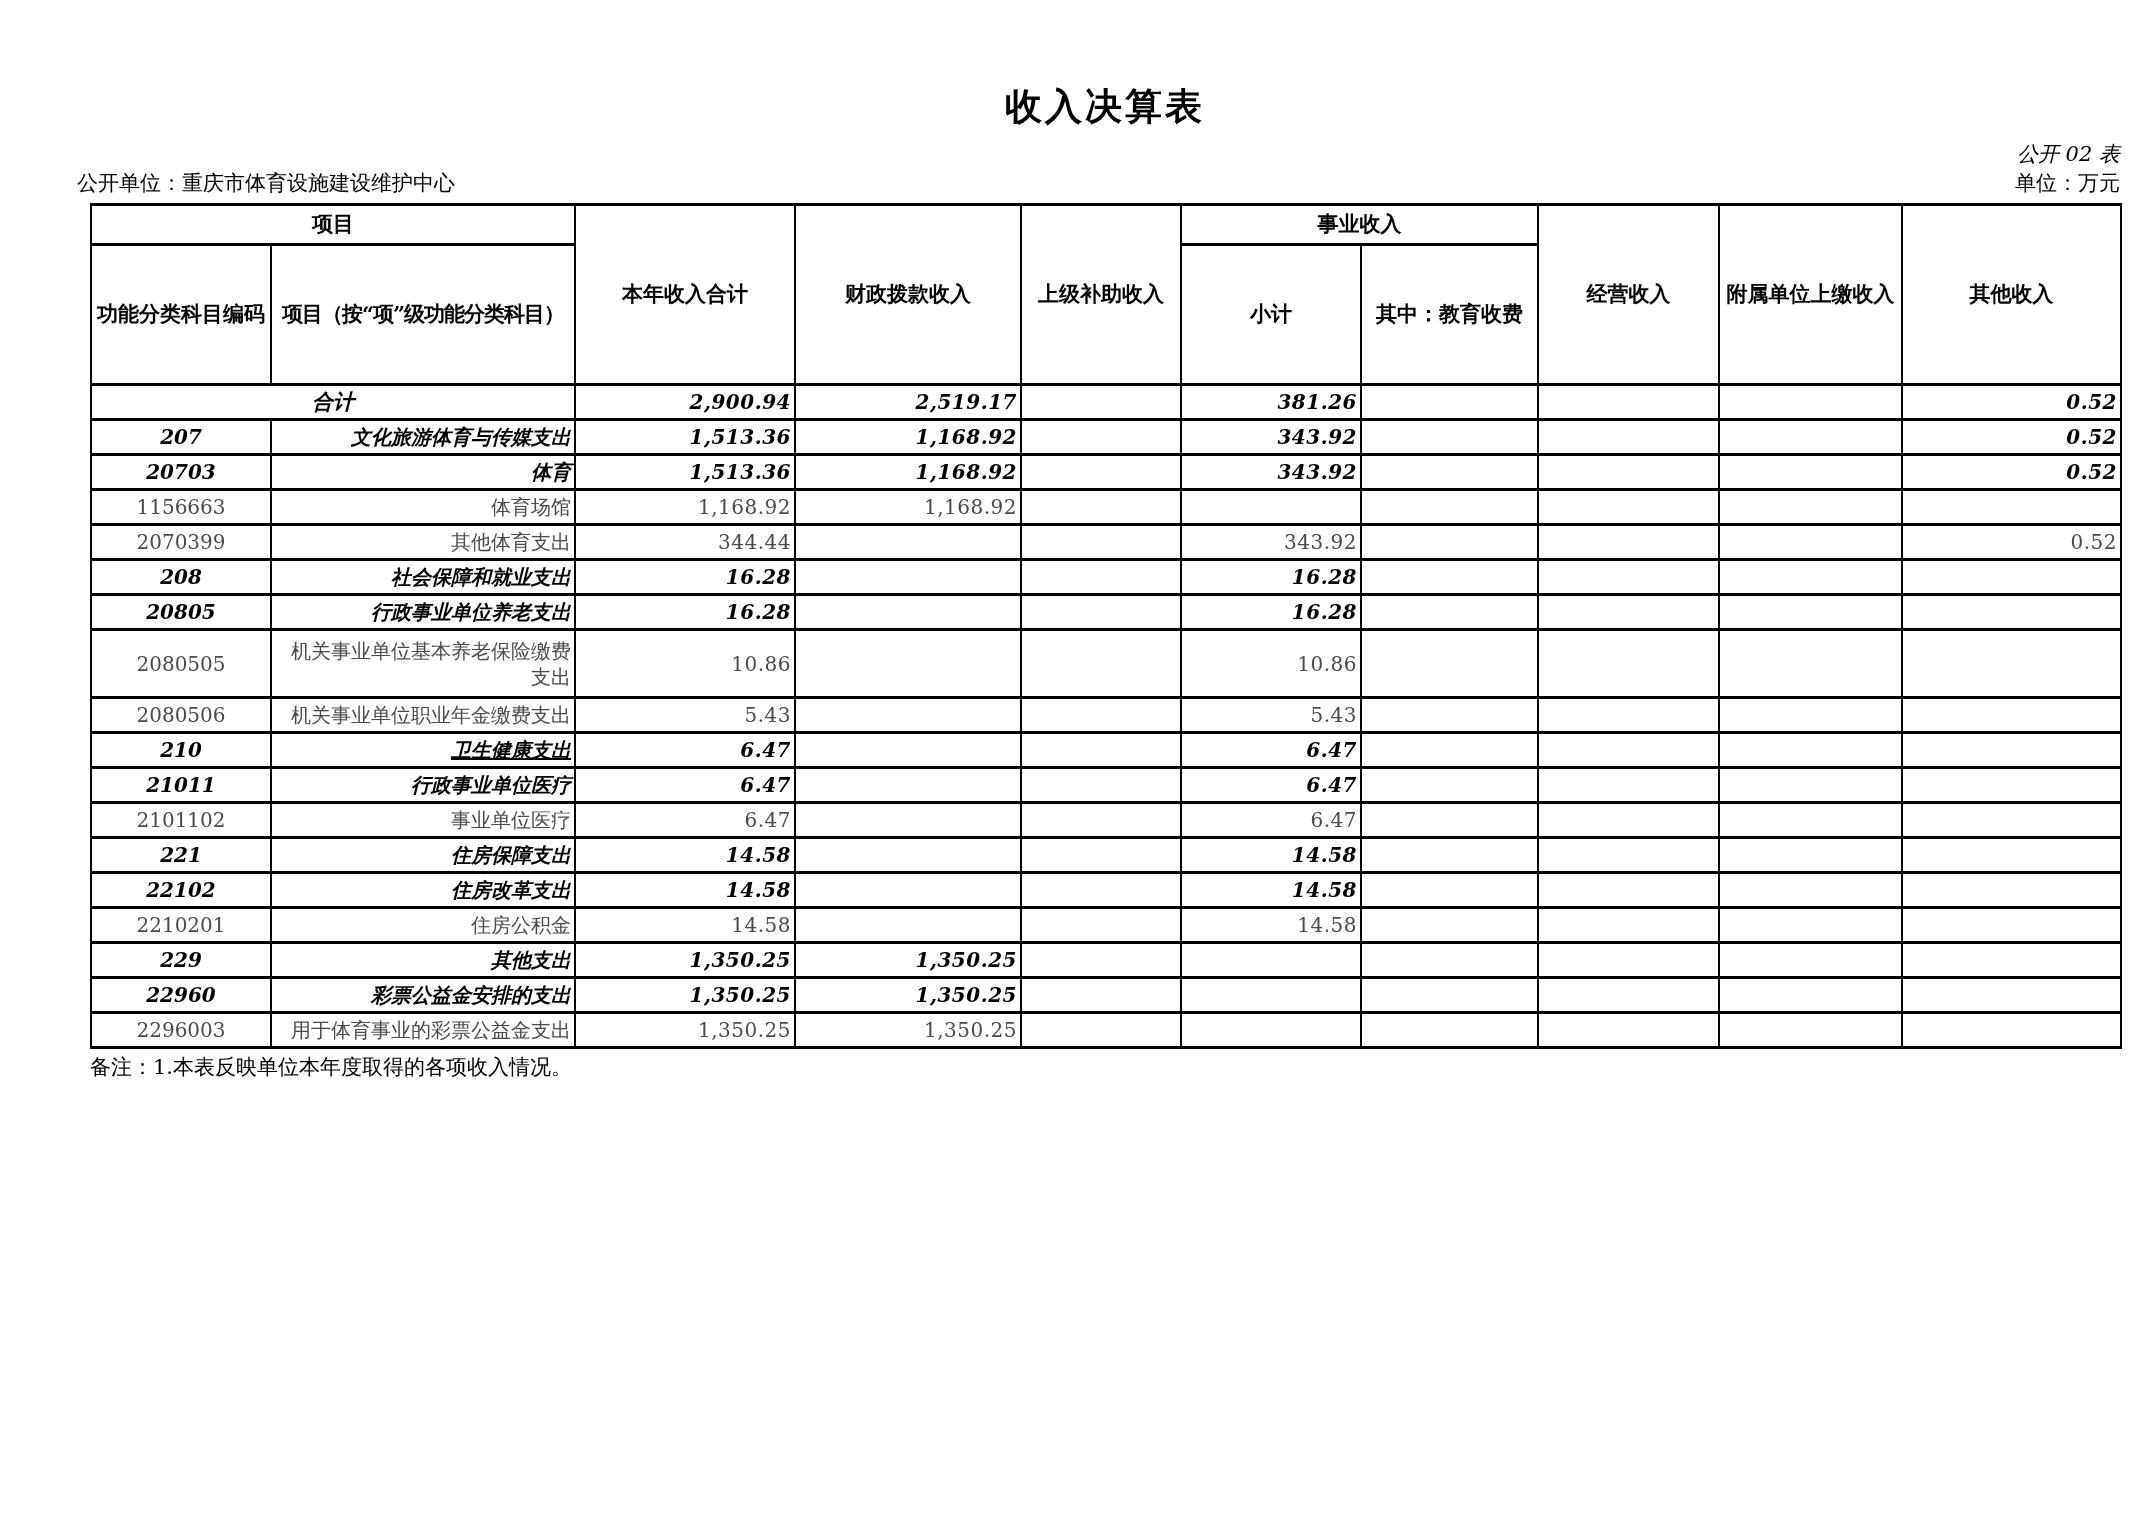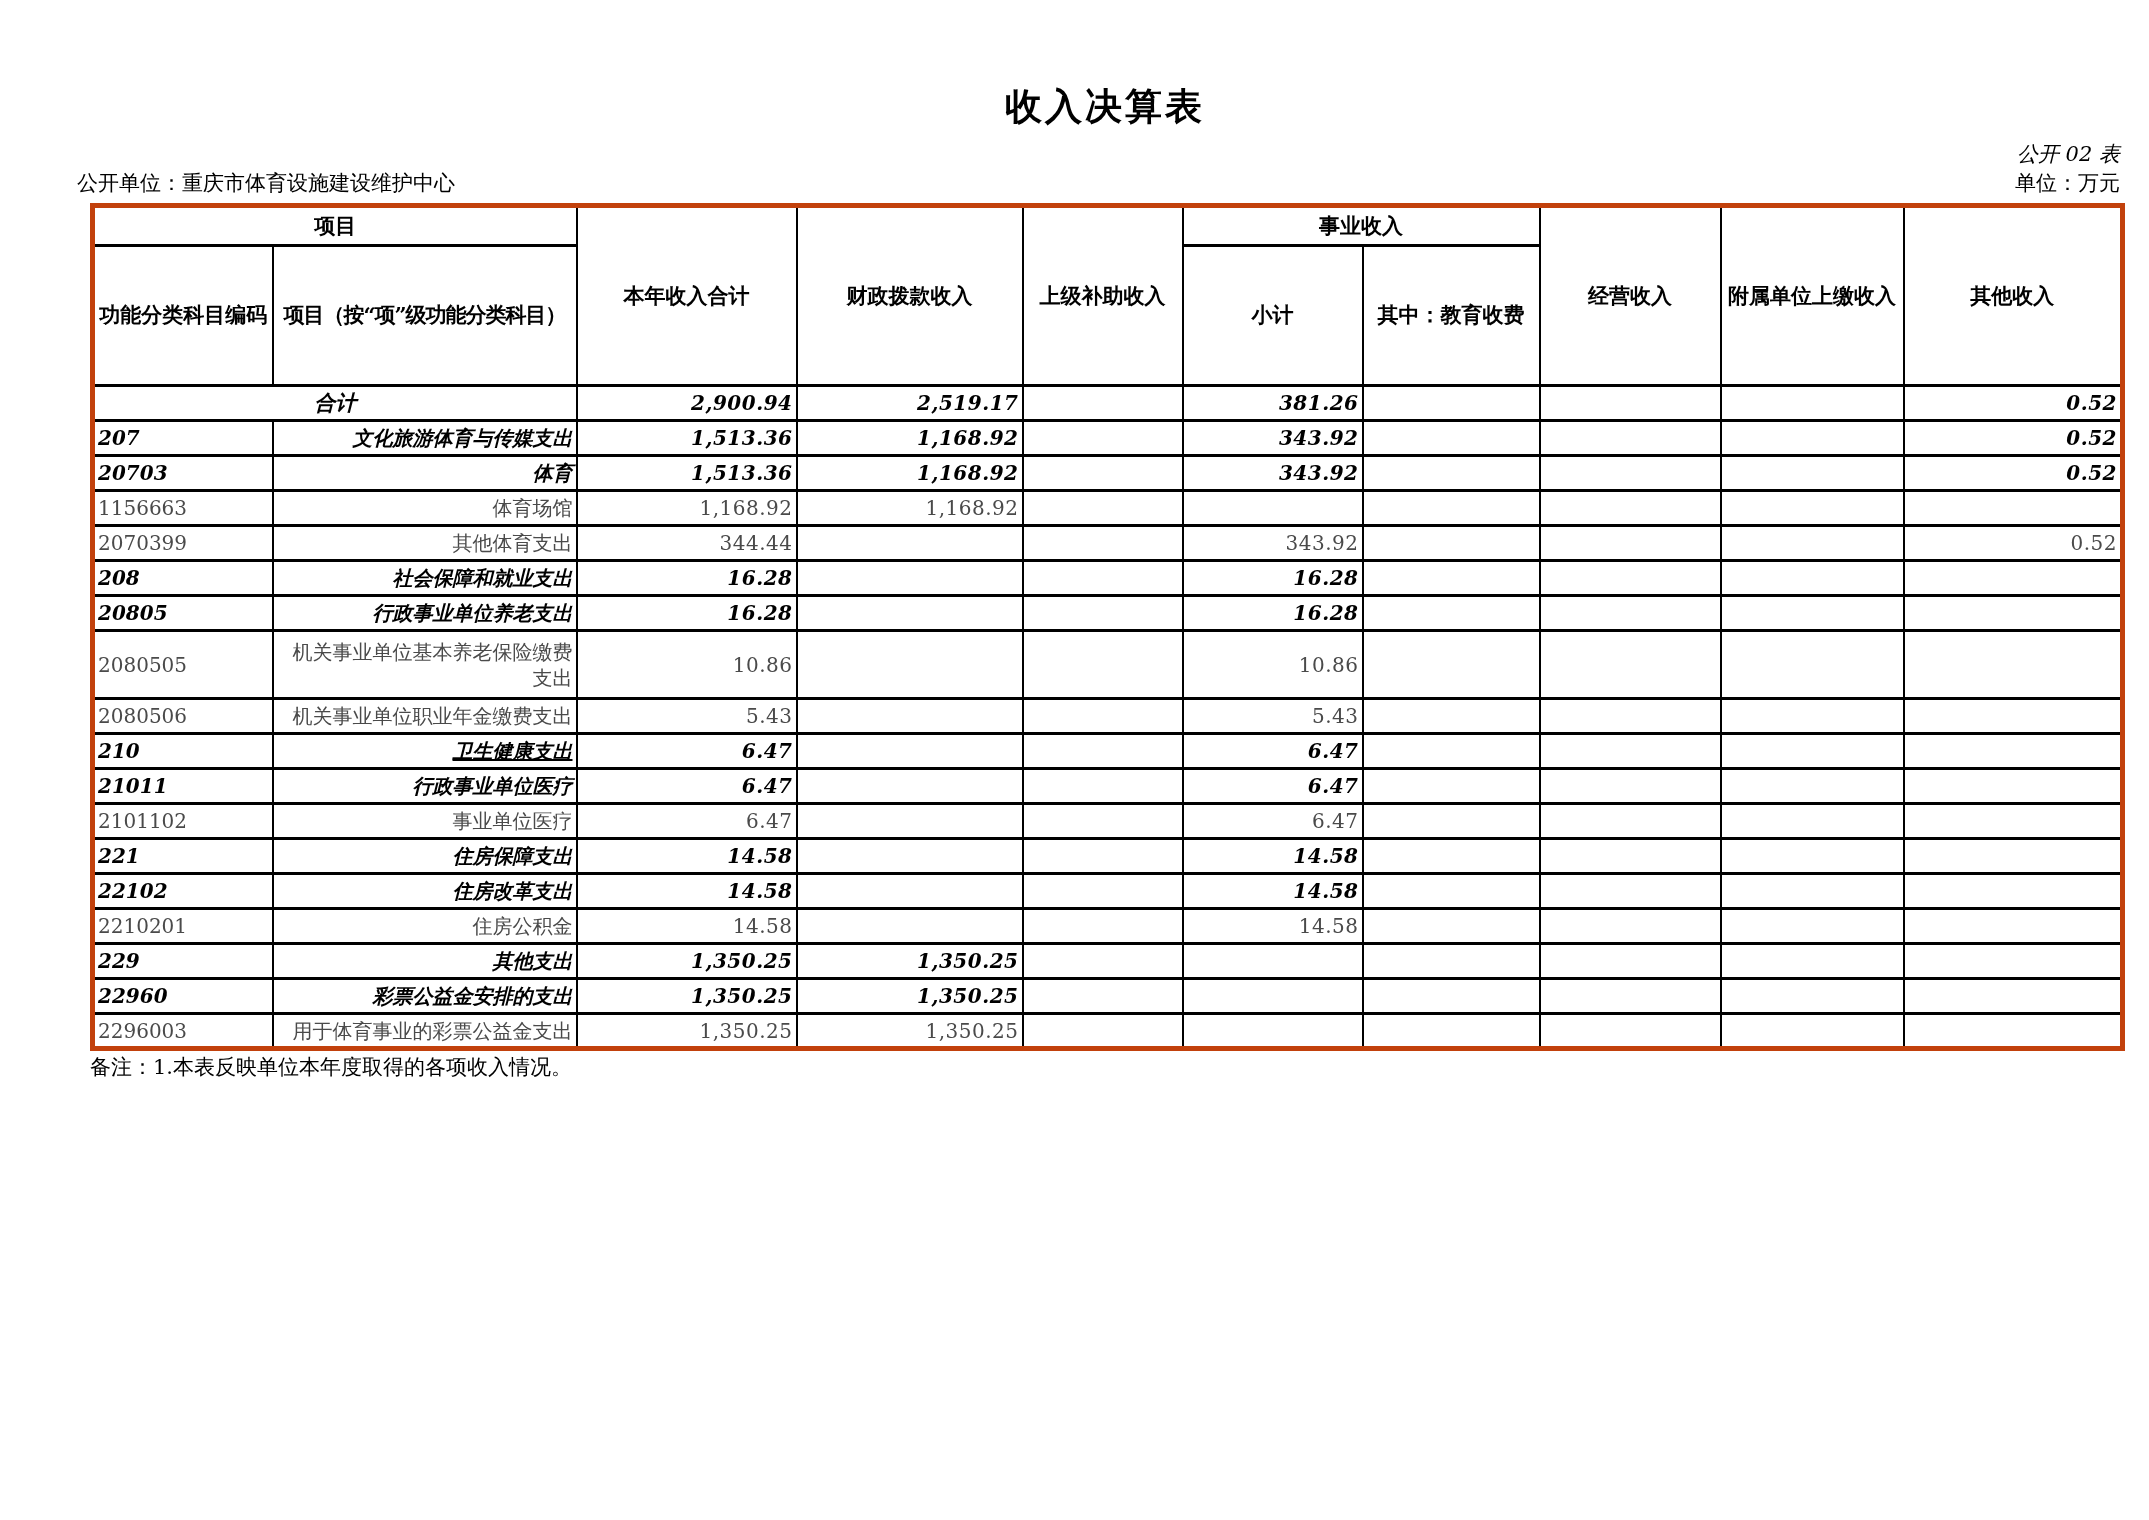--- a/index.html
+++ b/index.html
@@ -16,36 +16,36 @@
     position:absolute; top:140px; left:90px; width:2030px;
     text-align:right; font-size:21px;font-style:italic;
   }
   .meta-line {
     position:absolute; top:169px; left:77px; width:2043px; font-size:21px;
   }
   .meta-line .unit { float:right; }
   table.fin {
     position:absolute; top:203px; left:90px; width:2030px;
     border-collapse:collapse; table-layout:fixed;
-    border:5px solid #c2410c;
+    border:1px solid #c2410c;
   }
   table.fin th, table.fin td {
     border-left:2px solid #000; border-right:2px solid #000;
     border-top:3px solid #000; border-bottom:3px solid #000;
     vertical-align:middle; overflow:hidden; padding:1px 3px;
   }
   table.fin th { font-weight:bold; font-size:21px; text-align:center; line-height:1.25; }
   th.h-name { font-size:20px; letter-spacing:-1px; }
   thead tr.hrow1 { height:40px; }
   thead tr.hrow2 { height:140px; }
   tbody tr { height:35px; }
   tbody tr.tall { height:68px; }
   tbody tr.summary { font-weight:bold; color:#000000;font-style:italic; }
   tbody tr.detail { font-weight:normal; color:#4a4a4a; }
-  td.c-code { text-align:left; font-size:20px; padding-left:4px; }
+  td.c-code { text-align:center; font-size:20px; padding-left:4px; }
   td.c-name { text-align:right; font-size:20px; padding-left:4px; line-height:1.3; }
   td.c-num  { text-align:right; font-size:20px; padding-right:4px; letter-spacing:0.5px; }
   td.merged { text-align:center; font-size:21px; }
   .u-line { text-decoration:underline; }
   .footnotes {
     position:absolute; top:1052px; left:90px; width:1400px;
     font-size:21px; line-height:1.45;
   }
   .footnotes .fn2 { padding-left:63px; }
   .page-num {

